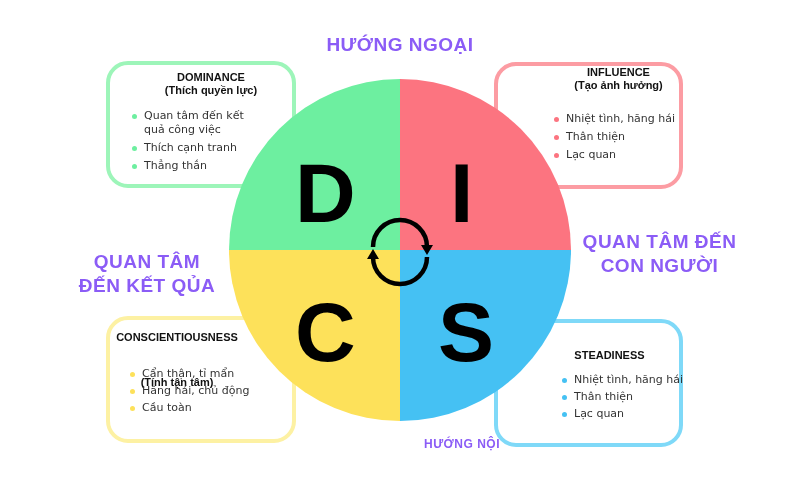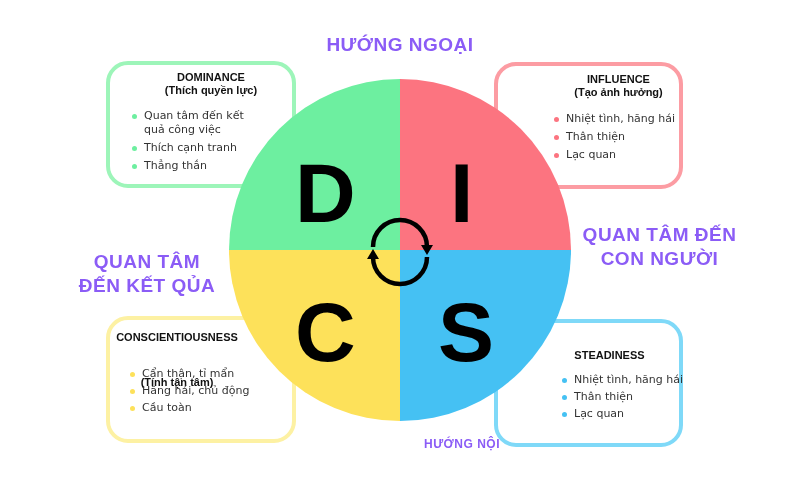--- a/index.html
+++ b/index.html
@@ -34,21 +34,21 @@
   <div class="title" style="margin-top:6px;">DOMINANCE</div>
   <div class="title">(Thích quyền lực)</div>
   <ul style="left:22px; top:44px; width:130px;">
     <li><span class="dot" style="background:#6DEFA0"></span><span>Quan tâm đến kết quả công việc</span></li>
     <li><span class="dot" style="background:#6DEFA0"></span><span>Thích cạnh tranh</span></li>
     <li><span class="dot" style="background:#6DEFA0"></span><span>Thẳng thắn</span></li>
   </ul>
 </div>
 
 <div class="box" id="box-i">
-  <div class="title" style="margin-top:7px; padding-left:60px;">INFLUENCE</div>
+  <div class="title" style="padding-left:60px;">INFLUENCE</div>
   <div class="title" style="padding-left:60px;">(Tạo ảnh hưởng)</div>
   <ul style="left:56px; top:46px; width:130px;">
     <li><span class="dot" style="background:#FC7480"></span><span>Nhiệt tình, hăng hái</span></li>
     <li><span class="dot" style="background:#FC7480"></span><span>Thân thiện</span></li>
     <li><span class="dot" style="background:#FC7480"></span><span>Lạc quan</span></li>
   </ul>
 </div>
 
 <div class="box" id="box-c">
   <div class="title" style="margin-top:11px; padding-right:48px;">CONSCIENTIOUSNESS</div>
@@ -90,16 +90,16 @@
   <path d="M62 40 A27 27 0 0 1 8 40" fill="none" stroke="#000" stroke-width="4.5"></path>
   <polygon points="2,42 14,42 8,32" fill="#000"></polygon>
 </svg>
 
 <div class="axis-label" style="left:300px; top:34px; width:200px; font-size:19px;">HƯỚNG NGOẠI</div>
 <div class="axis-label" style="left:300px; top:437px; width:200px; font-size:12px;text-align:right;">HƯỚNG NỘI</div>
 <div class="axis-label" style="left:62px; top:250px; width:170px; font-size:19px; line-height:24px;">
   <div>QUAN TÂM</div>
   <div>ĐẾN KẾT QỦA</div>
 </div>
-<div class="axis-label" style="left:572px; top:223px; width:175px; font-size:19px; line-height:24px;">
+<div class="axis-label" style="left:572px; top:230px; width:175px; font-size:19px; line-height:24px;">
   <div>QUAN TÂM ĐẾN</div>
   <div>CON NGƯỜI</div>
 </div>
 
 </body></html>

